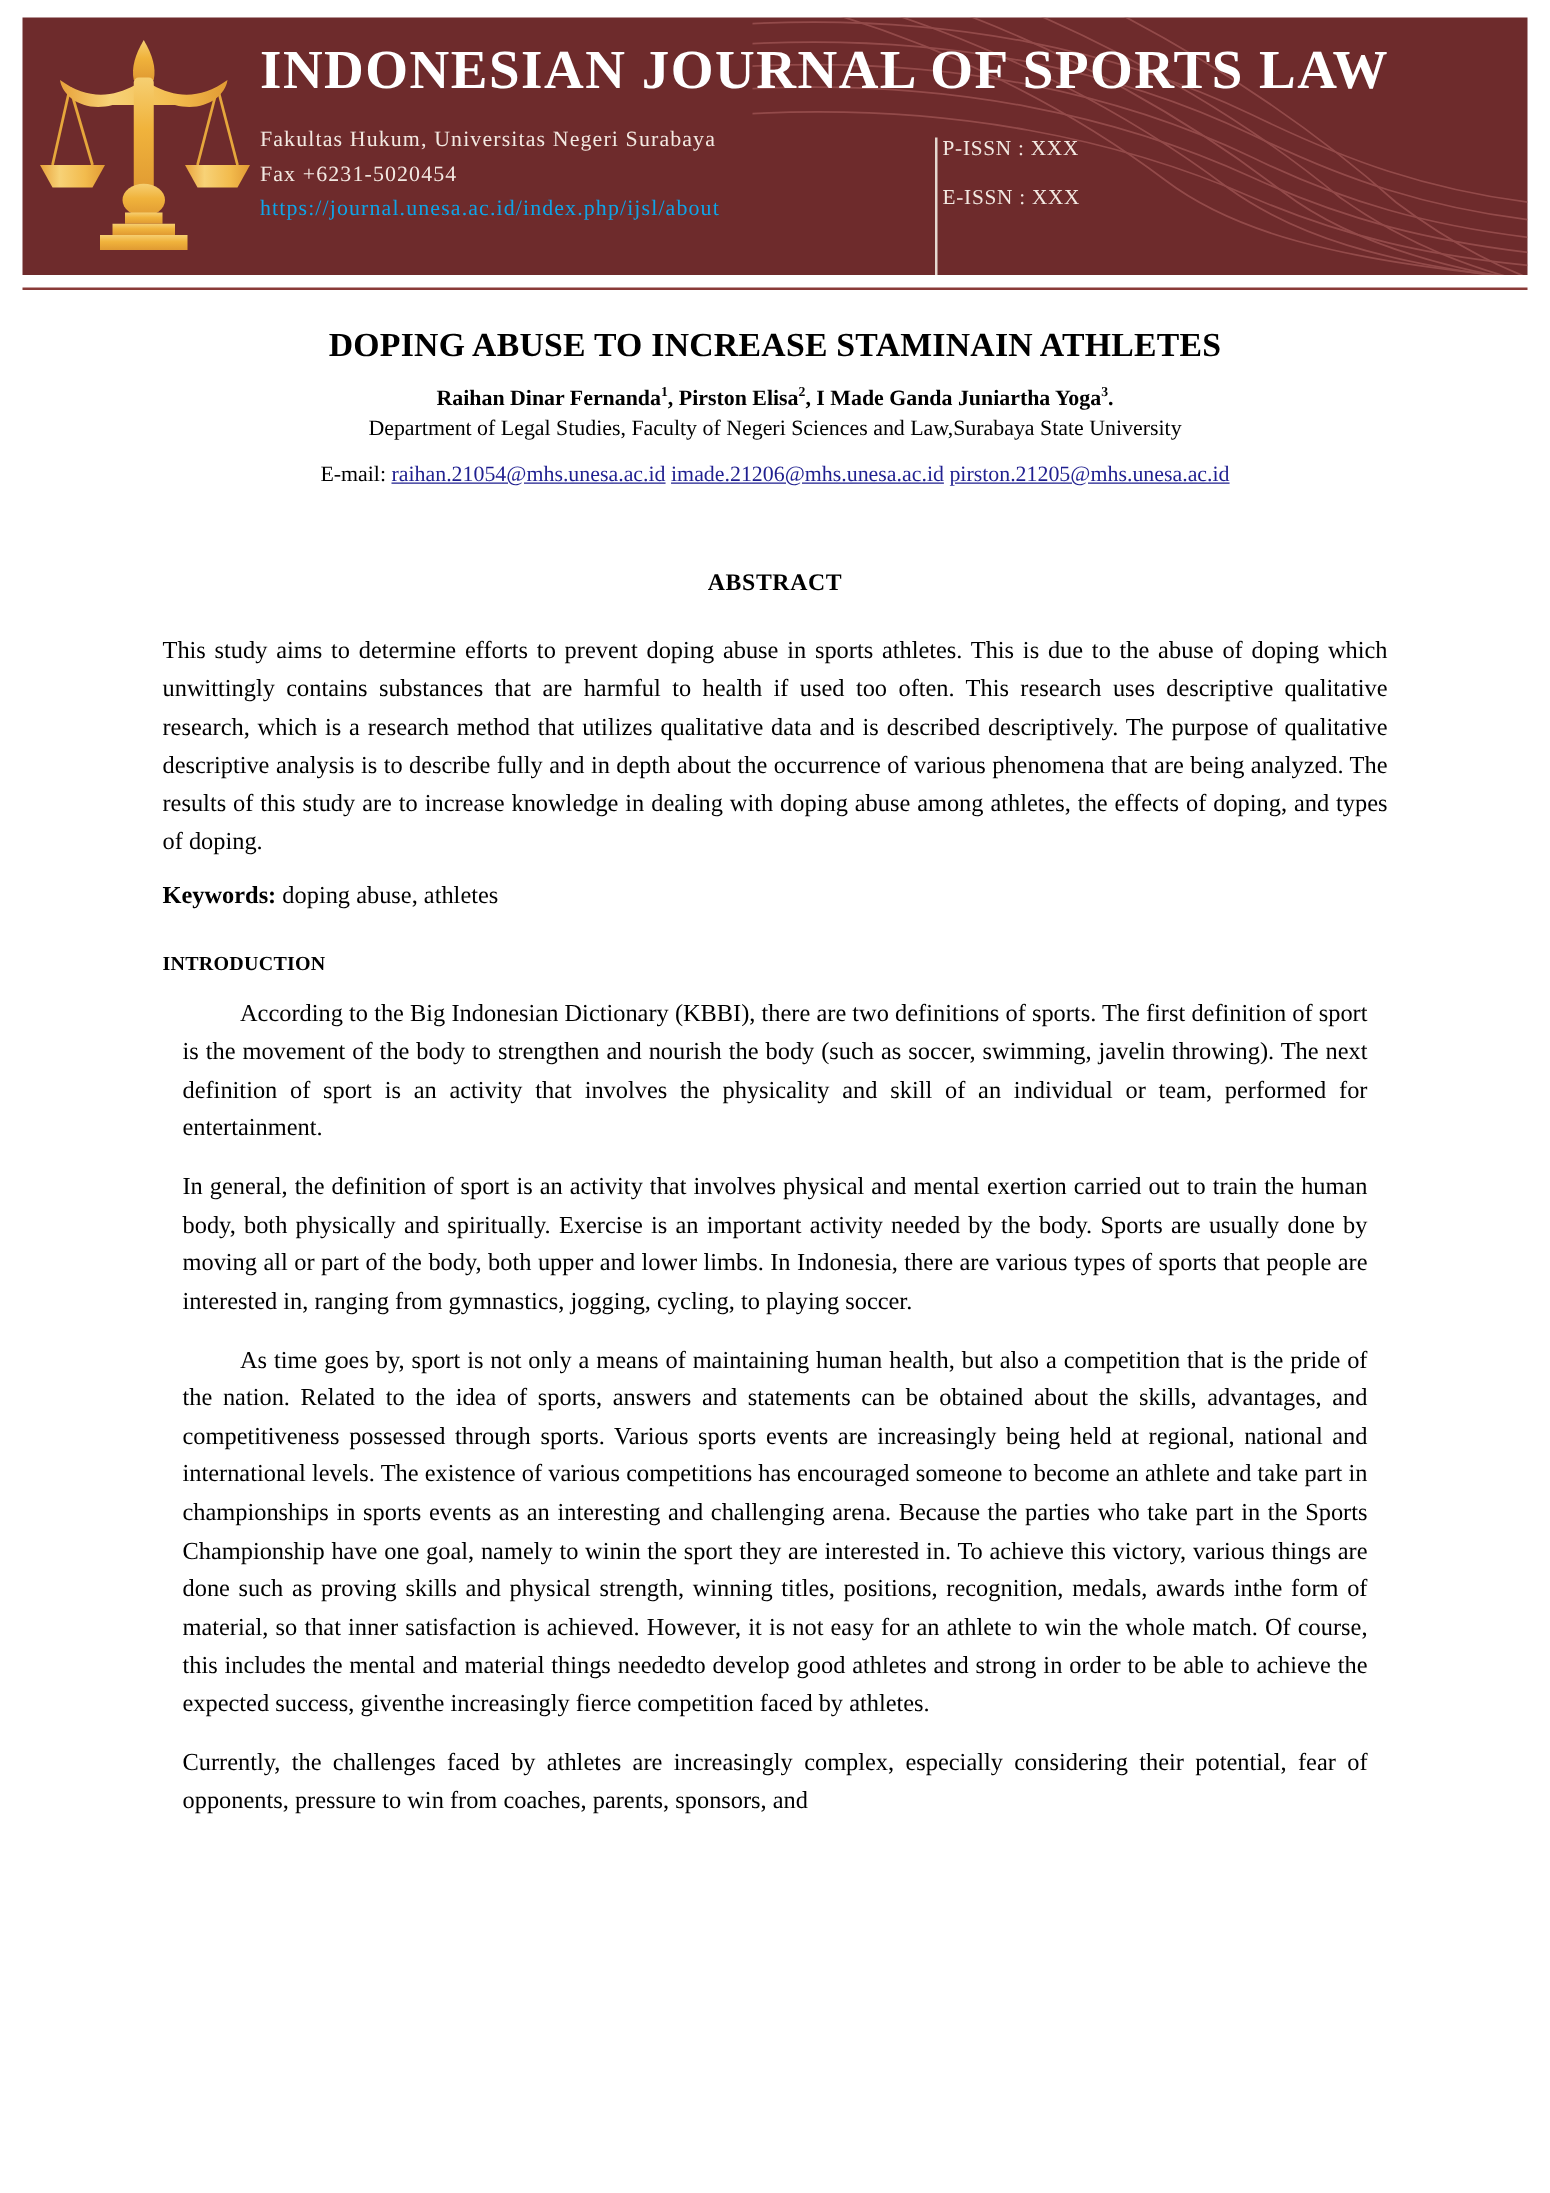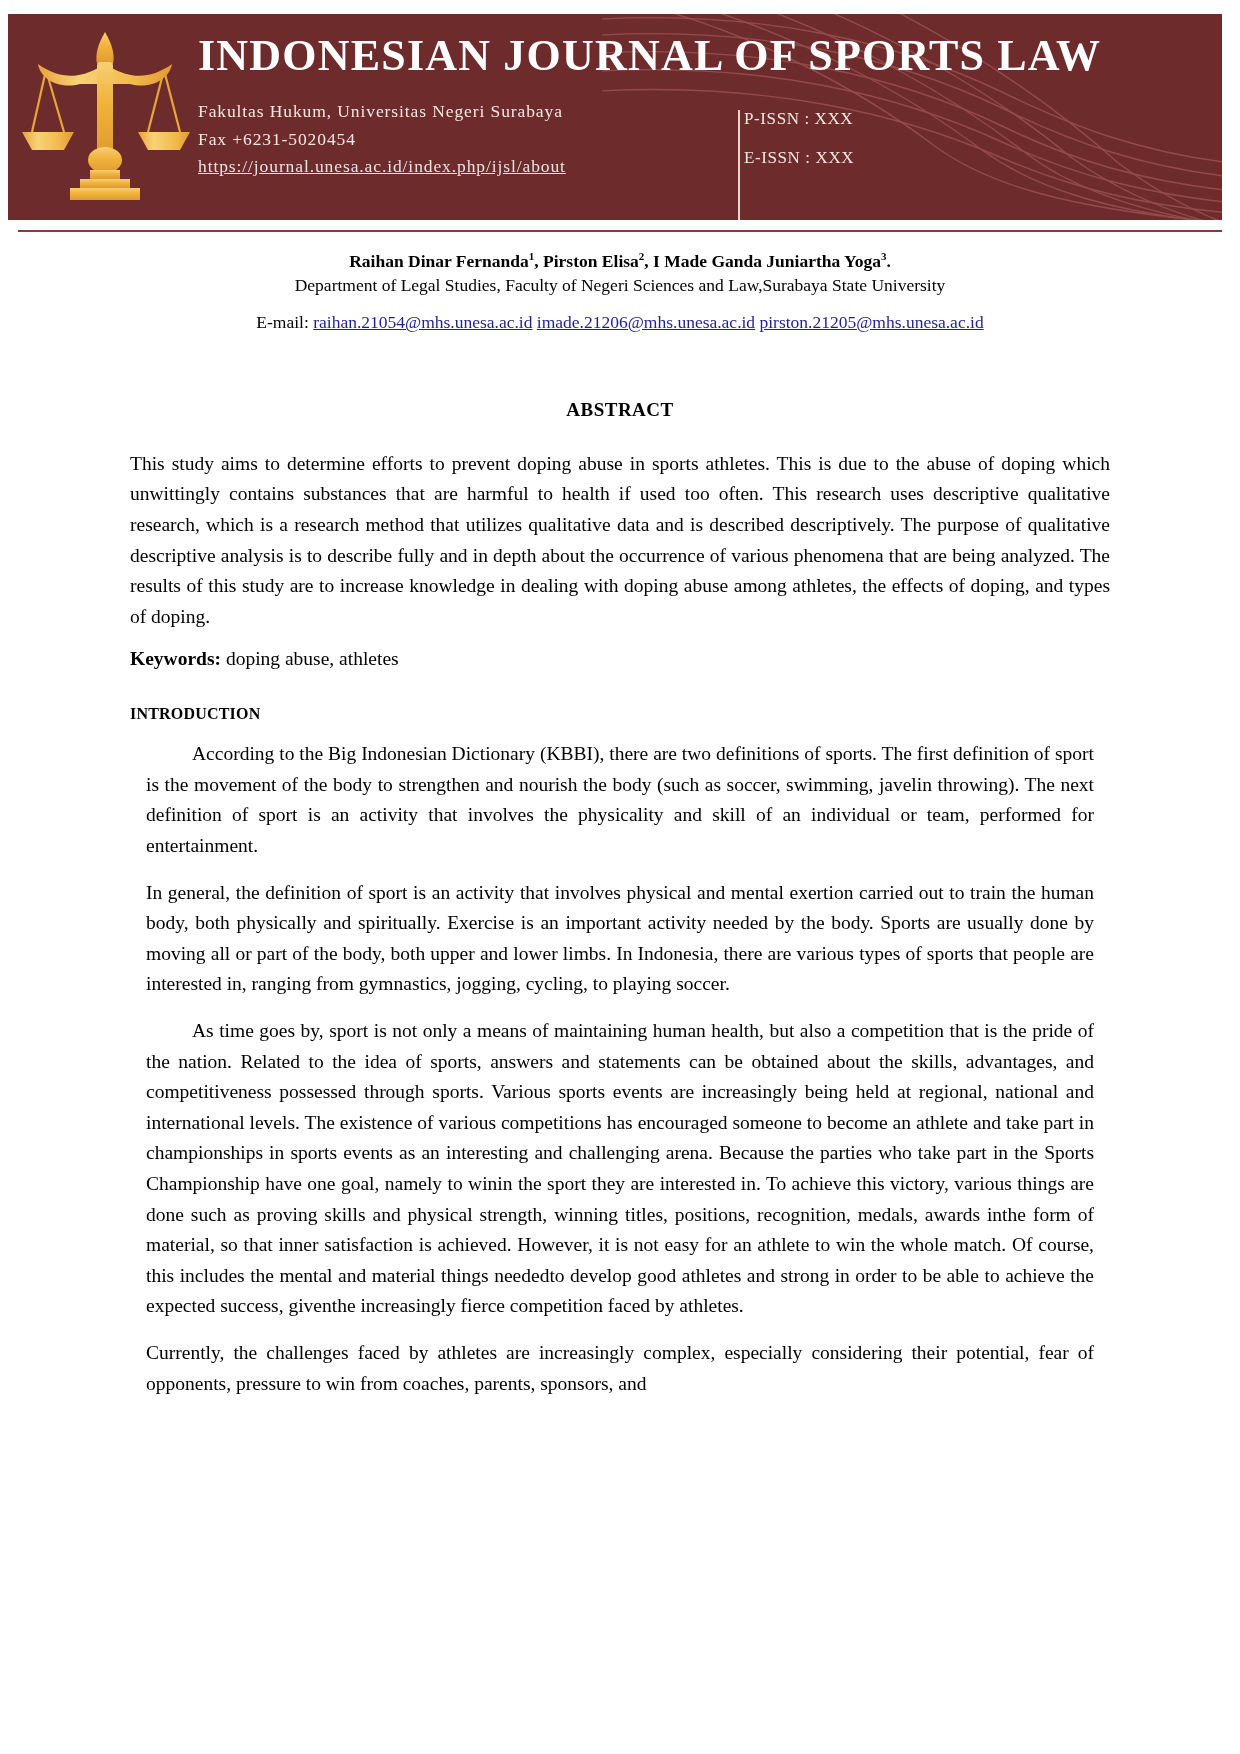--- a/index.html
+++ b/index.html
@@ -12,21 +12,21 @@
     height: 1754px;
     font-family: "Liberation Serif", serif;
     color: #000000;
     position: relative;
     overflow: hidden;
   }
 
   
   .masthead {
     position: relative;
-    margin: 14px 18px 0 8px;
+    margin: 14px 18px 0 18px;
     height: 206px;
     background: #6e2b2c;
     overflow: hidden;
   }
   .masthead-swirls {
     position: absolute;
     top: 0;
     right: 0;
     width: 620px;
     height: 206px;
@@ -57,22 +57,21 @@
   }
   .masthead-lines {
     margin-top: 18px;
     color: #f3e9e2;
     font-family: "Liberation Serif", serif;
     font-size: 17.5px;
     line-height: 1.56;
     letter-spacing: 0.9px;
   }
   .masthead-lines .url {
-    color: #e5e5e5;
-    text-decoration: underline;
+    color: #0ea5e9;
   }
   .issn-block {
     position: absolute;
     left: 730px;
     top: 96px;
     padding-left: 4px;
     border-left: 2px solid #e6d8d0;
     height: 112px;
     box-sizing: border-box;
   }
@@ -224,20 +223,21 @@
   <div class="issn-block">
     <div class="issn-line">P-ISSN : XXX</div>
     <div class="issn-line">E-ISSN : XXX</div>
   </div>
 </div>
 
 <div class="rule-under-masthead"></div>
 
 <div class="page">
 
+  <h1 class="paper-title">DOPING ABUSE TO INCREASE STAMINAIN ATHLETES</h1>
 
   <div class="authors">
     <span>Raihan Dinar Fernanda</span><sup>1</sup>, <span>Pirston Elisa</span><sup>2</sup>, <span>I Made Ganda Juniartha Yoga</span><sup>3</sup>.
   </div>
 
   <div class="affiliation">Department of Legal Studies, Faculty of Negeri Sciences and Law,Surabaya State University</div>
 
   <div class="emails">
     <span>E-mail:</span>
     <span class="mail-link">raihan.21054@mhs.unesa.ac.id</span>

